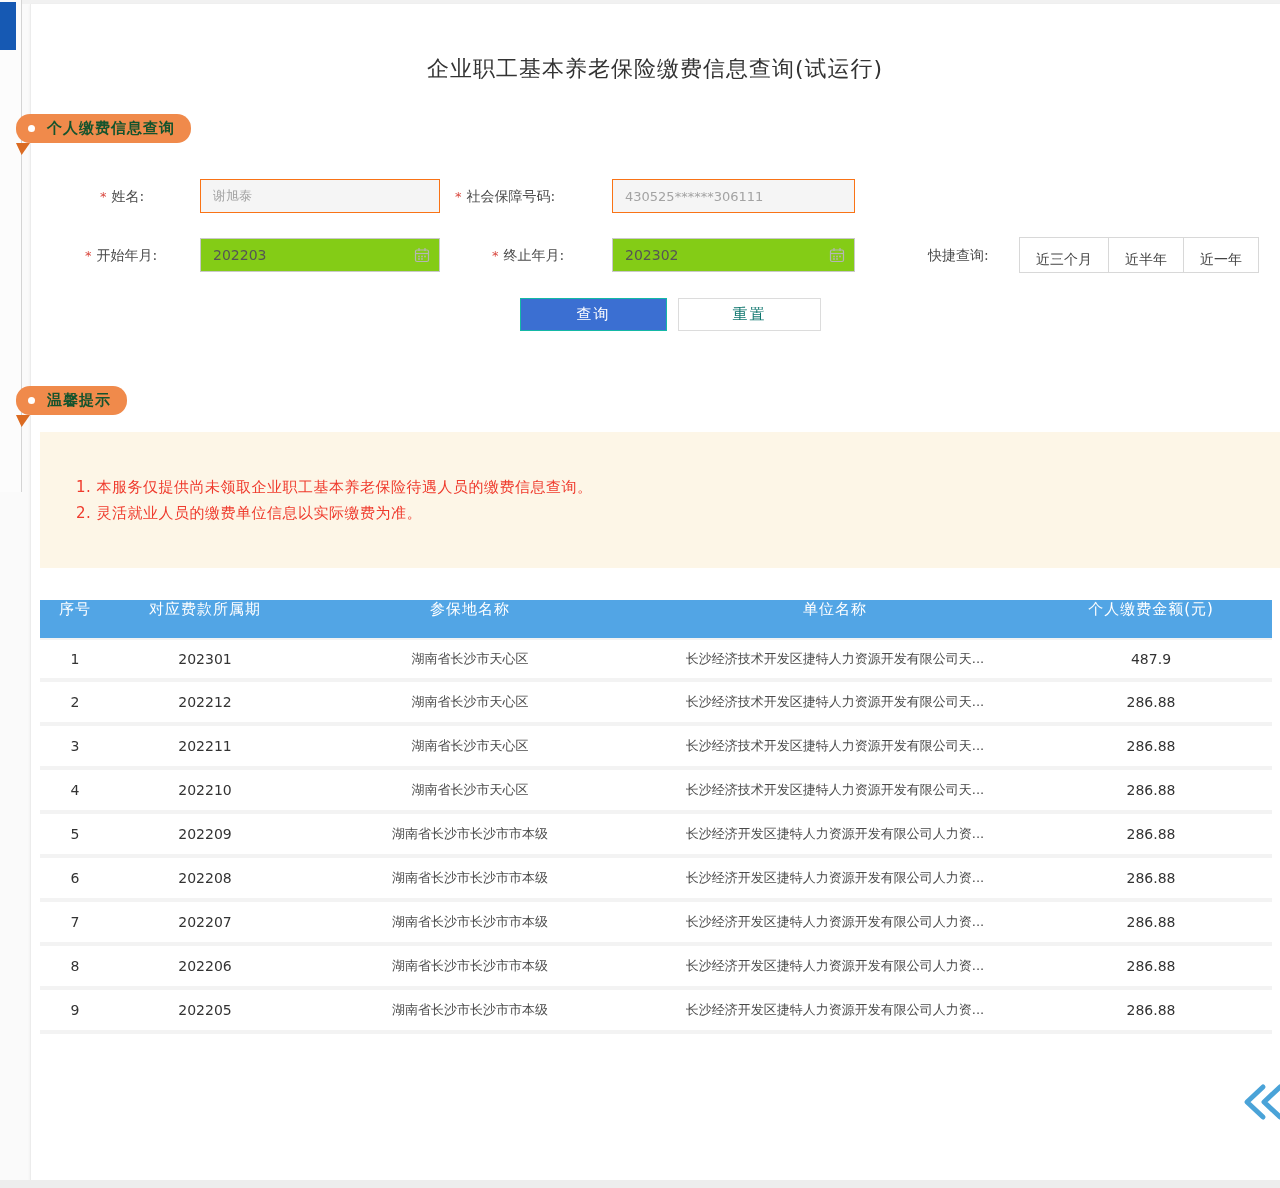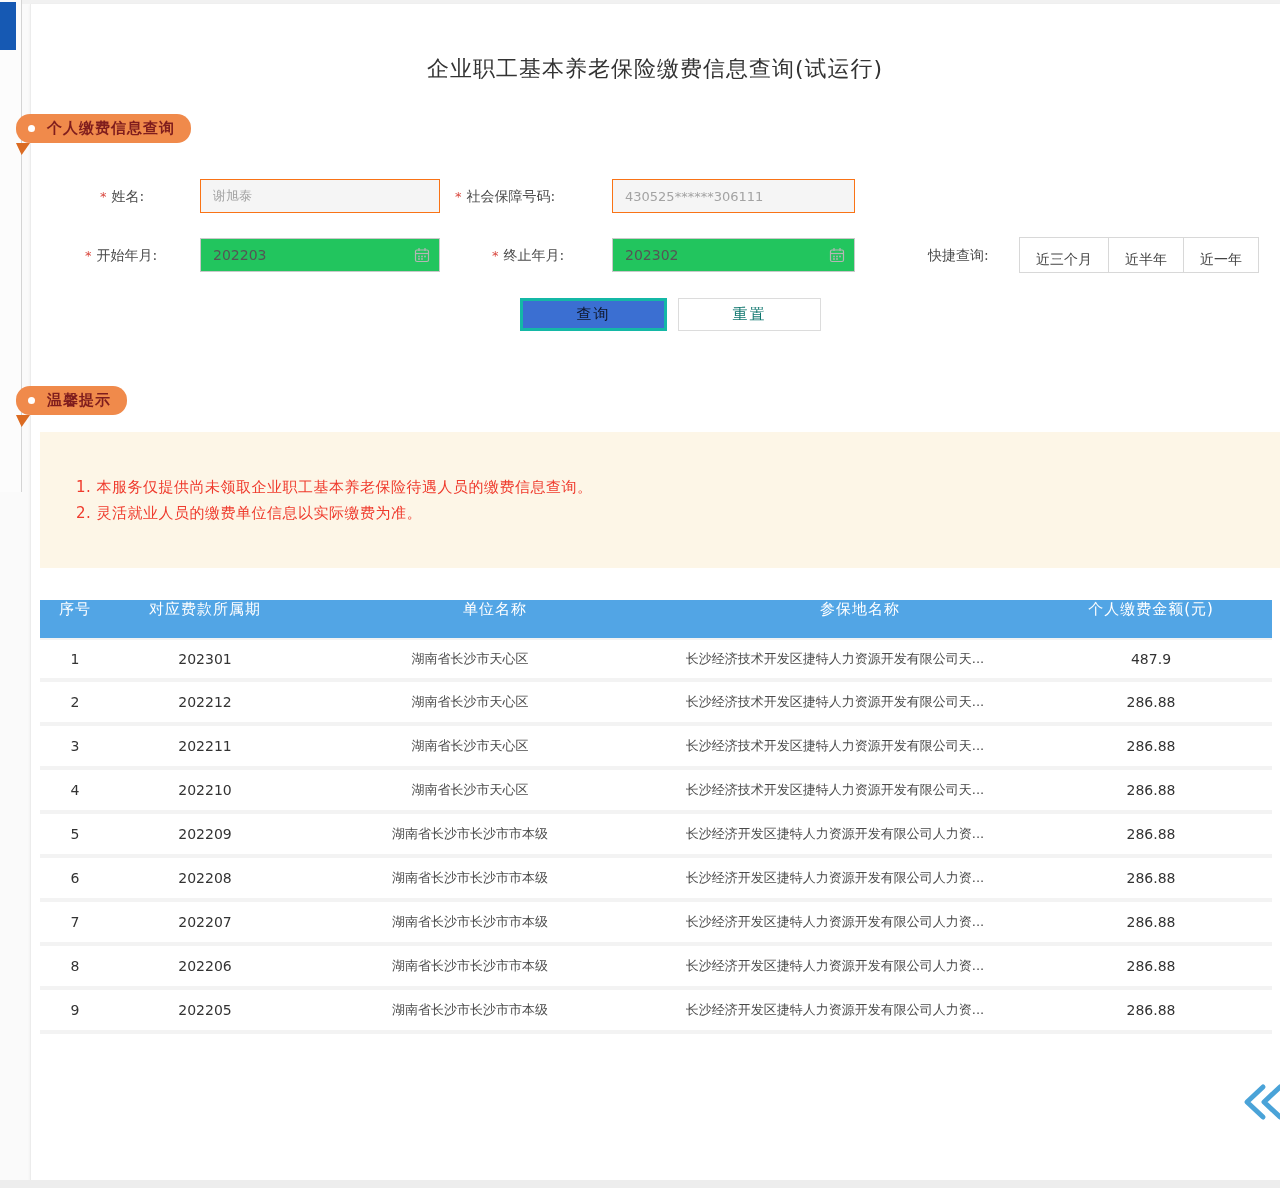--- a/index.html
+++ b/index.html
@@ -16,49 +16,49 @@
   .panel {
     position:absolute; left:30px; top:4px; width:1250px; height:1176px;
     background:#ffffff; border-left:1px solid #ececec; box-shadow:0 1px 3px rgba(0,0,0,0.06);
   }
   .page-title {
     position:absolute; left:30px; top:54px; width:1250px; text-align:center;
     font-size:22px; color:#333; letter-spacing:1px;
   }
   
   .ribbon {
-    position:absolute; left:16px; height:29px; background:#f08a4b; color:#7f1d1d;
+    position:absolute; left:16px; height:29px; background:#f08a4b; color:#14532d;
     display:flex; align-items:center; padding:0 16px 0 12px; font-size:15px; font-weight:600;
     letter-spacing:1px;
     border-radius:14px;
   }
   .ribbon .dot { width:7px; height:7px; border-radius:50%; background:#fff; margin-right:12px; }
   .ribbon-fold {
     position:absolute; left:16px; width:14px; height:12px; background:#db6b22;
     clip-path:polygon(0 0, 100% 0, 40% 100%);
   }
   
   .flabel { position:absolute; height:34px; line-height:34px; font-size:14px; color:#4a4a4a; text-align:left; white-space:nowrap; }
   .req { color:#d9483f; margin-right:5px; font-size:13px; }
   .tinput {
     position:absolute; height:34px; border:1px solid #f97316; background:#f5f5f5;
     color:#a3a3a3; font-size:13px; padding:0 30px 0 12px; font-family:"DejaVu Sans",sans-serif; outline:none; width:240px;
   }
-  .tinput.date { background:#22c55e; border-color:#c9c9c9; color:#555; font-size:14px; }
+  .tinput.date { background:#84cc16; border-color:#c9c9c9; color:#555; font-size:14px; }
   .cal-icon { position:absolute; width:16px; height:16px; cursor:pointer; }
   .quick-group { position:absolute; display:flex; }
   .qbtn {
     height:36px; line-height:34px; padding:4px 16px; background:#fff; border:1px solid #d8d8d8;
     margin-left:-1px; font-size:14px; color:#444; cursor:pointer; font-family:"DejaVu Sans",sans-serif;
   }
   .btn {
     position:absolute; height:33px; font-size:15px; cursor:pointer; text-align:center;
     font-family:"DejaVu Sans",sans-serif; letter-spacing:2px;
   }
-  .btn.primary { background:#3b6fd2; color:#0f172a; border:3px solid #14b8a6; }
+  .btn.primary { background:#3b6fd2; color:#ffffff; border:1px solid #14b8a6; }
   .btn.plain { background:#fff; color:#0f766e; border:1px solid #dcdcdc; }
   
   .tip-box {
     position:absolute; left:40px; top:432px; width:1240px; height:136px;
     background:#fdf6e7; padding:42px 30px 0 36px;
   }
   .tip-line { color:#ef3b2d; font-size:15px; line-height:26px; font-weight:500; letter-spacing:0.5px; }
   
   .table { position:absolute; left:40px; top:600px; width:1232px; }
   .thead {
@@ -159,22 +159,22 @@
 
   <div class="tip-box">
     <div class="tip-line">1. 本服务仅提供尚未领取企业职工基本养老保险待遇人员的缴费信息查询。</div>
     <div class="tip-line">2. 灵活就业人员的缴费单位信息以实际缴费为准。</div>
   </div>
 
   <div class="table">
     <div class="thead">
       <div class="cell c0">序号</div>
       <div class="cell c1">对应费款所属期</div>
+      <div class="cell c2">参保地名称</div>
       <div class="cell c3">单位名称</div>
-      <div class="cell c2">参保地名称</div>
       <div class="cell c4">个人缴费金额(元)</div>
     </div>
     <div>
         <div class="trow">
           <div class="cell c0">1</div>
           <div class="cell c1">202301</div>
           <div class="cell c2">湖南省长沙市天心区</div>
           <div class="cell c3">长沙经济技术开发区捷特人力资源开发有限公司天...</div>
           <div class="cell c4">487.9</div>
         </div>

